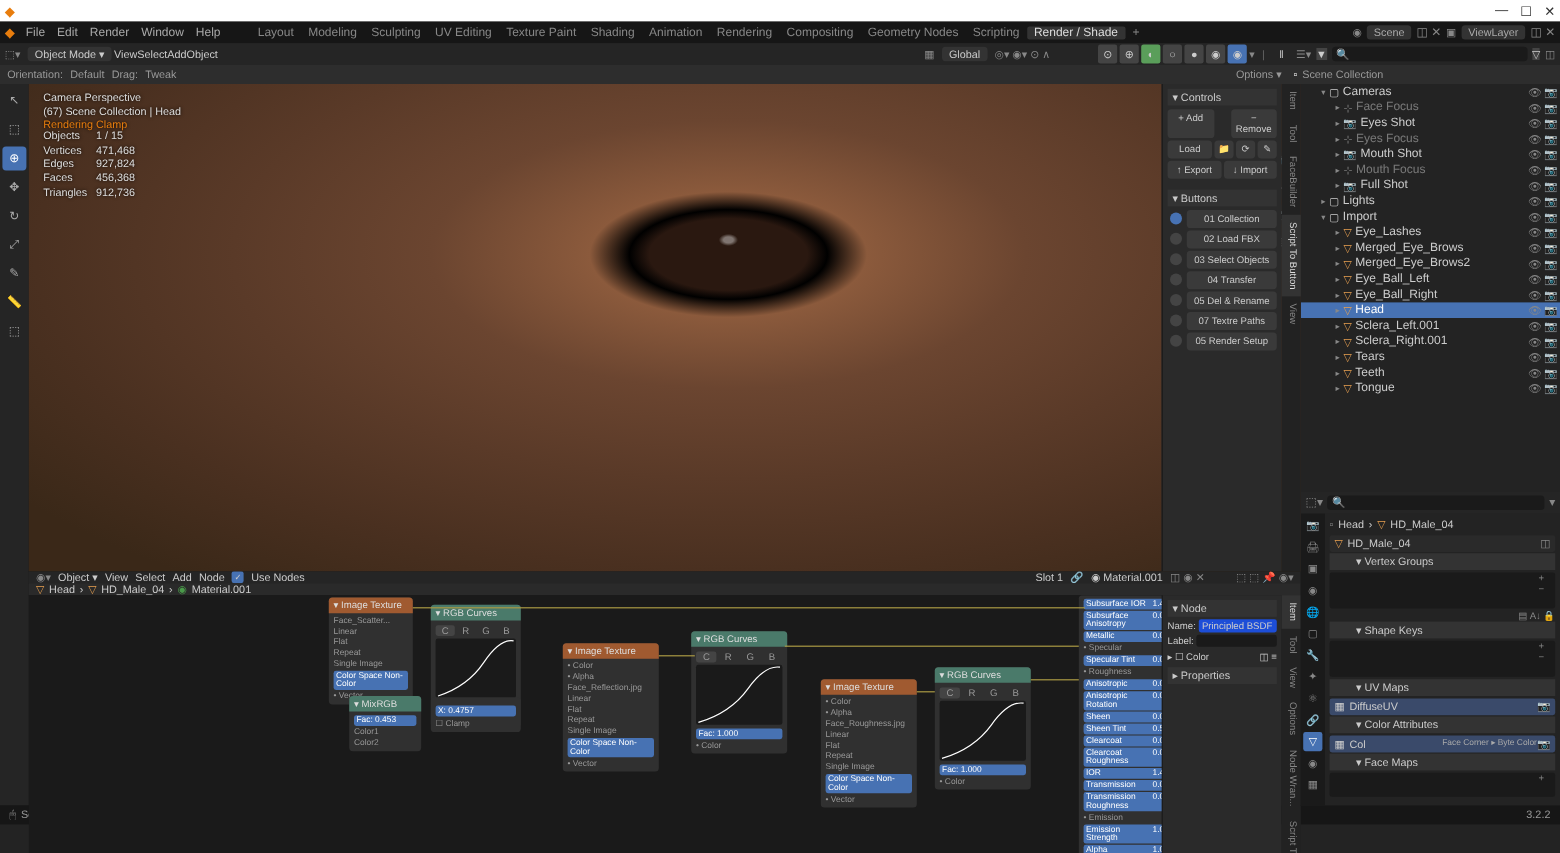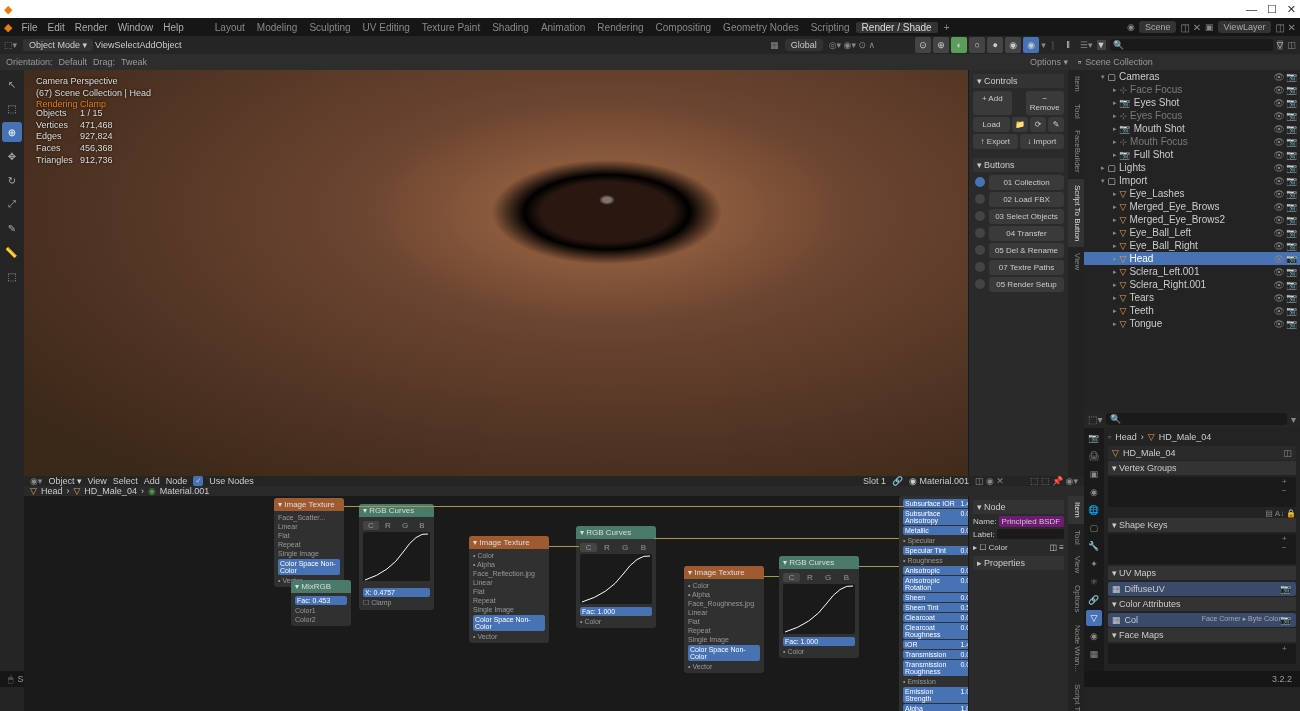--- a/index.html
+++ b/index.html
@@ -59,21 +59,21 @@
 .tri { font-size: 7px; color: #888; }
 .objico { font-size: 9px; }
 .objico.mesh { color: #e8a050; }
 .objico.cam { color: #4a9a4a; }
 .out-body { height: 340px; overflow:auto; }
 .props { flex: 1; background: #232323; display: flex; }
 .props-tabs { width: 20px; background: #1a1a1a; display: flex; flex-direction: column; padding: 2px; gap: 2px; }
 .props-tabs .pt { width: 16px; height: 16px; display: flex; align-items: center; justify-content: center; font-size: 9px; cursor: pointer; color: #888; border-radius: 2px; }
 .props-tabs .pt.active { background: #4772b3; color: #fff; }
 .props-body { flex: 1; padding: 4px; overflow-y: auto; }
-.props-hdr { background: #333; padding: 2px 4px; font-size: 9px; margin-bottom: 2px; }
+.props-hdr { background: #333; padding: 2px 22px; font-size: 9px; margin-bottom: 2px; }
 .props-field { background: #2a2a2a; padding: 2px 4px; font-size: 9px; margin: 1px 0; border-radius: 2px; display: flex; }
 .searchbox { background: #1a1a1a; border-radius: 3px; padding: 1px 4px; flex: 1; font-size: 9px; color: #666; }
 .footer { height: 16px; background: #161616; display: flex; align-items: center; padding: 0 8px; font-size: 9px; color: #999; }
 .footer .fseg { margin-right: 100px; }
 .footer .ver { margin-left: auto; }
 .wire { position: absolute; border-top: 1px solid #aa9944; pointer-events: none; }
 .checkbox { width: 10px; height: 10px; background: #4772b3; display: inline-flex; align-items: center; justify-content: center; border-radius: 2px; font-size: 7px; }
 </style>
 </head>
 <body>
@@ -460,21 +460,21 @@
             <div class="wire" style="left: 525px; top: 50px; width: 30px;"></div>
             <div class="wire" style="left: 630px; top: 42px; width: 245px;"></div>
             <div class="wire" style="left: 740px; top: 80px; width: 15px;"></div>
             <div class="wire" style="left: 835px; top: 70px; width: 40px;"></div>
           </div>
         <div class="n-panel">
           <div class="n-panel-section">
             <div class="n-panel-hdr">▾ <span>Node</span></div>
             <div style="display:flex;font-size:8px;align-items:center;gap:2px;margin:2px 0">
                 <span>Name:</span>
-                <div style="flex:1;background:#701a75;padding:1px 3px;border-radius:2px">Principled BSDF</div>
+                <div style="flex:1;background:#1d4ed8;padding:1px 3px;border-radius:2px">Principled BSDF</div>
               </div>
             <div style="display:flex;font-size:8px;align-items:center;gap:2px">
                 <span>Label:</span>
                 <div style="flex:1;background:#1a1a1a;padding:1px 3px;border-radius:2px;height:10px"></div>
               </div>
             <div style="display:flex;font-size:8px;margin-top:4px;gap:2px">
                 <span>▸ ☐</span>
                 <span style="flex:1">Color</span>
                 <span>◫ ≡</span>
               </div>

